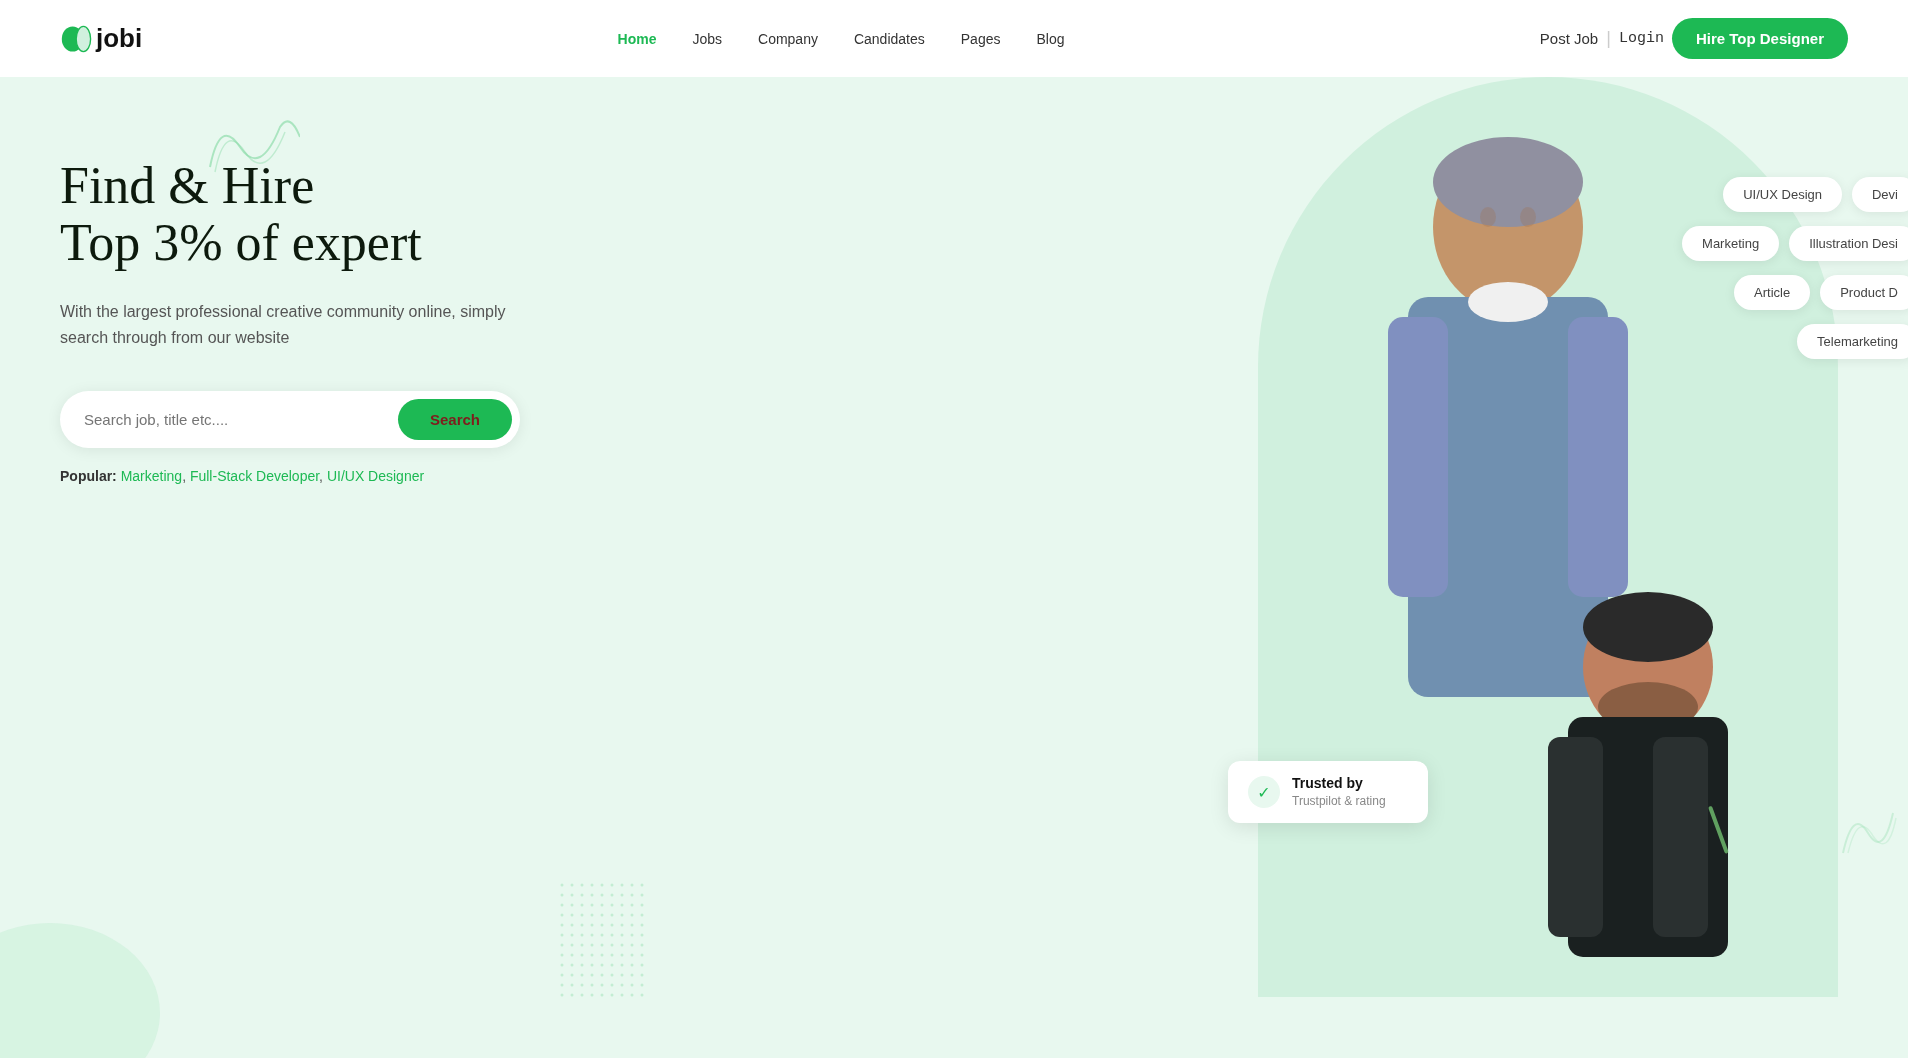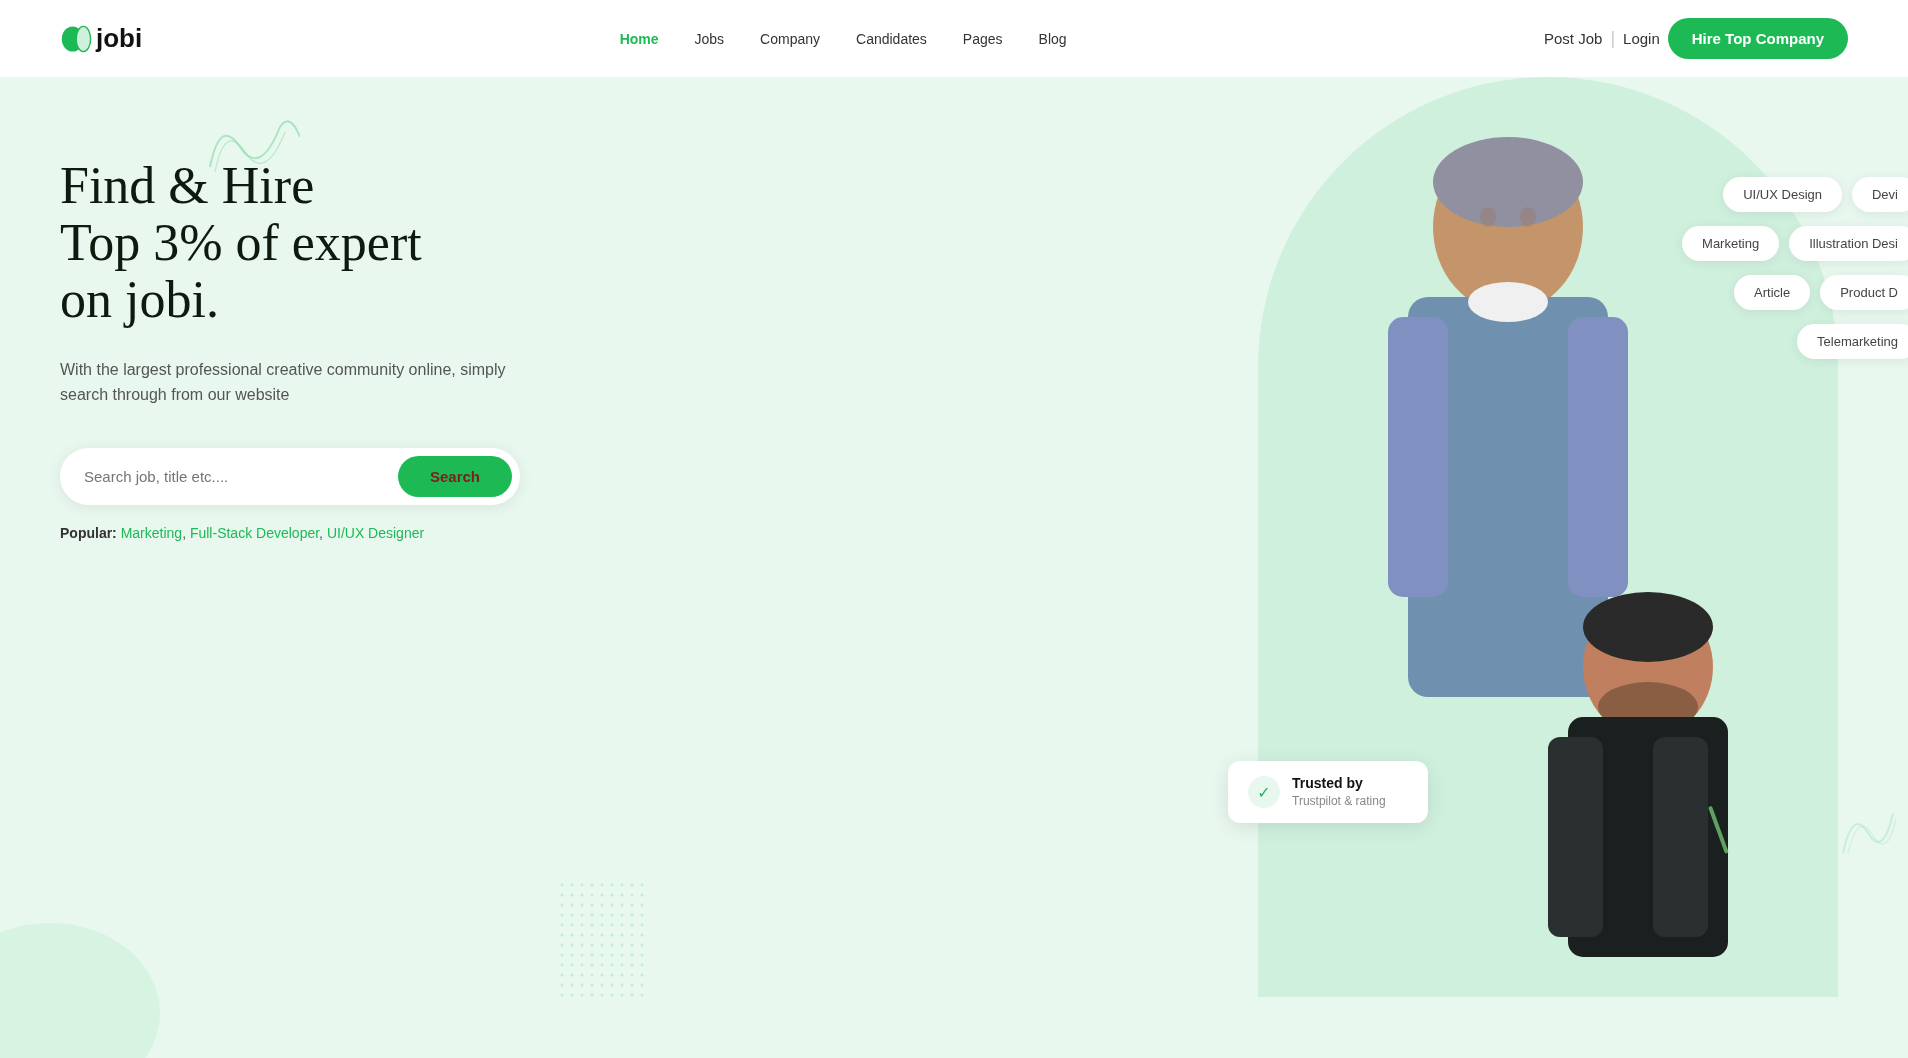--- a/index.html
+++ b/index.html
@@ -59,20 +59,21 @@
       text-decoration: none;
     }
     .nav-divider {
       color: #ccc;
       font-size: 18px;
     }
     .nav-login {
       font-size: 15px;
       color: #333;
       text-decoration: none;
+      font-family: Liberation Mono, monospace;
     }
     .btn-hire-top {
       background: #1db954;
       color: white;
       border: none;
       padding: 12px 24px;
       border-radius: 30px;
       font-size: 15px;
       font-weight: 600;
       cursor: pointer;
@@ -322,36 +323,35 @@
     <li><a href="#">Company</a></li>
     <li><a href="#">Candidates</a></li>
     <li><a href="#">Pages</a></li>
     <li><a href="#">Blog</a></li>
   </ul>
 
   <div class="nav-right">
     <a href="#" class="nav-post-job">Post Job</a>
     <span class="nav-divider">|</span>
     <a href="#" class="nav-login">Login</a>
-    <button class="btn-hire-top">Hire Top Company</button>
+    <button class="btn-hire-top">Hire Top Designer</button>
   </div>
 </nav>
 
 <section class="hero">
 
   <svg class="deco-squiggle-top" width="100" height="80" viewBox="0 0 100 80" fill="none">
     <path d="M10 60 Q20 10 40 40 Q60 70 80 20 Q90 5 100 30" stroke="#1db954" stroke-width="2" fill="none" opacity="0.6"></path>
     <path d="M15 65 Q25 15 45 45 Q65 75 85 25" stroke="#1db954" stroke-width="1.5" fill="none" opacity="0.4"></path>
   </svg>
 
   <div class="hero-content">
     <h1 class="hero-title">
       <span>Find &amp; Hire</span><br>
       <span>Top 3% of expert</span><br>
-      <span>on jobi.</span>
     </h1>
     <p class="hero-subtitle">With the largest professional creative community online, simply search through from our website</p>
 
     <div class="search-bar">
       <input class="search-input" type="text" placeholder="Search job, title etc...." style="">
       <button class="search-btn">Search</button>
     </div>
 
     <p class="popular-text">
       <strong>Popular:</strong>

